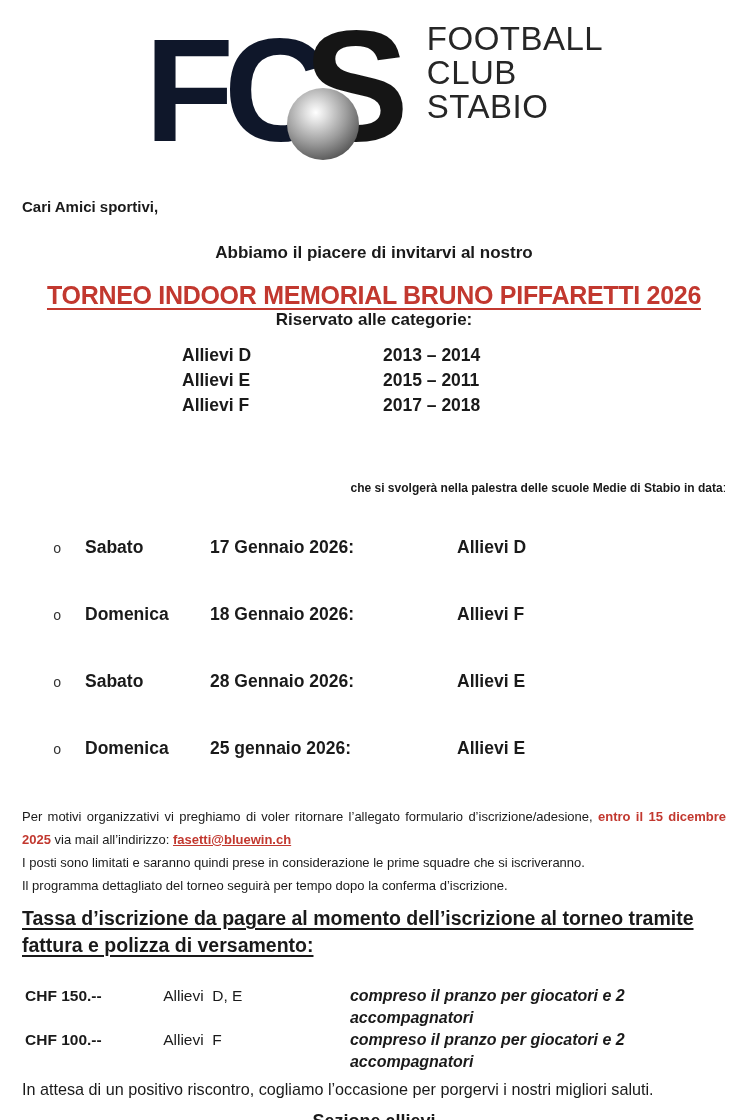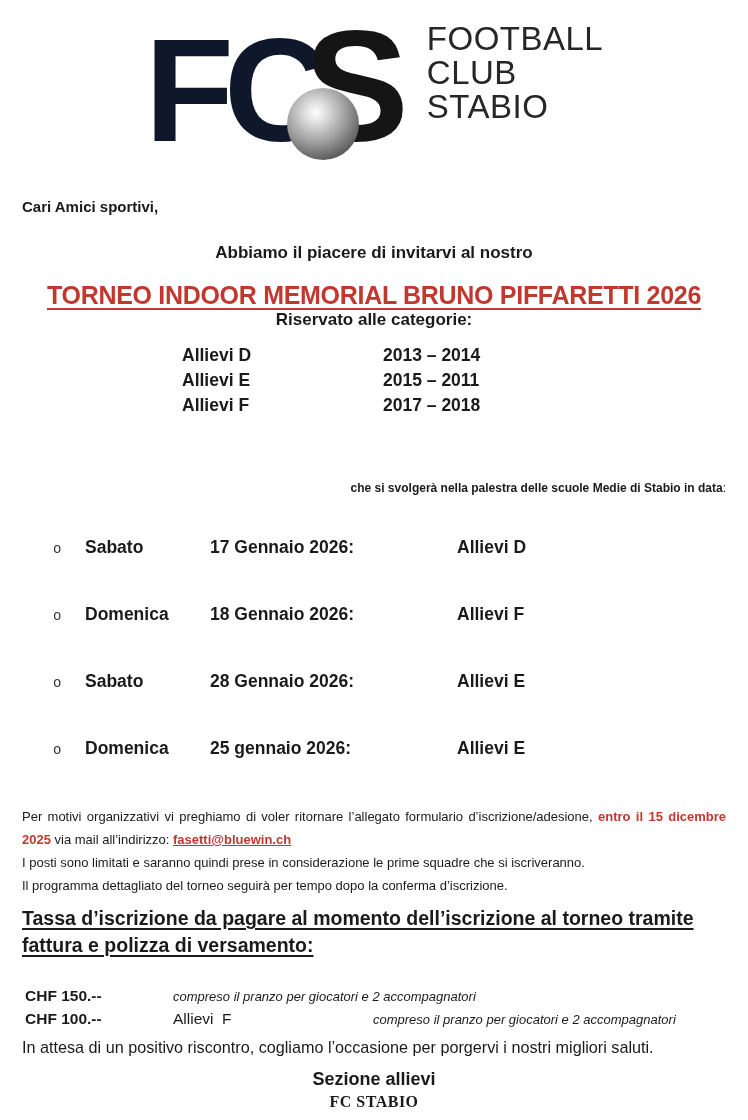--- a/index.html
+++ b/index.html
@@ -47,21 +47,21 @@
   .reg{margin-top:27px;font-size:13px;line-height:23px;}
   .reg p{margin:0;text-align:justify;}
   .red-bold{color:#C2382F;font-weight:bold;}
   .email-link{color:#C2382F;font-weight:bold;text-decoration:underline;cursor:pointer;}
   .fee-heading{margin-top:8px;font-size:19.5px;font-weight:bold;line-height:27px;}
   .fee-heading .ul{text-decoration:underline;text-decoration-thickness:2px;text-underline-offset:3px;}
   .fee-table{margin-top:26px;}
   .fee-row{display:flex;align-items:baseline;font-size:15.5px;line-height:22px;}
   .fee-amount{width:148px;font-weight:bold;padding-left:3px;}
   .fee-cat{width:200px;white-space:pre-wrap;}
-  .fee-note{font-size:13px;font-style:italic;}
+  .fee-note{font-size:16px;font-style:italic;font-weight:bold;}
   .closing{margin-top:7px;font-size:16.2px;}
   .signature{margin-top:12px;text-align:center;}
   .sig-1{font-size:18px;font-weight:bold;}
   .sig-2{margin-top:3px;font-size:16px;font-weight:bold;font-family:"Liberation Serif", serif;letter-spacing:0.5px;}
 </style>
 </head>
 <body>
 
 <div class="page">
 
@@ -138,20 +138,21 @@
   </div>
 
   <div class="fee-heading">
     <div><span class="ul">Tassa d’iscrizione da pagare al momento dell’iscrizione al torneo tramite</span></div>
     <div><span class="ul">fattura e polizza di versamento: </span></div>
   </div>
 
   <div class="fee-table">
     <div class="fee-row">
       <span class="fee-amount">CHF 150.--</span>
+      <span class="fee-cat">Allievi  D, E</span>
       <span class="fee-note">compreso il pranzo per giocatori e 2 accompagnatori</span>
     </div>
     <div class="fee-row">
       <span class="fee-amount">CHF 100.--</span>
       <span class="fee-cat">Allievi  F</span>
       <span class="fee-note">compreso il pranzo per giocatori e 2 accompagnatori</span>
     </div>
   </div>
 
   <div class="closing">In attesa di un positivo riscontro, cogliamo l’occasione per porgervi i nostri migliori saluti.</div>

